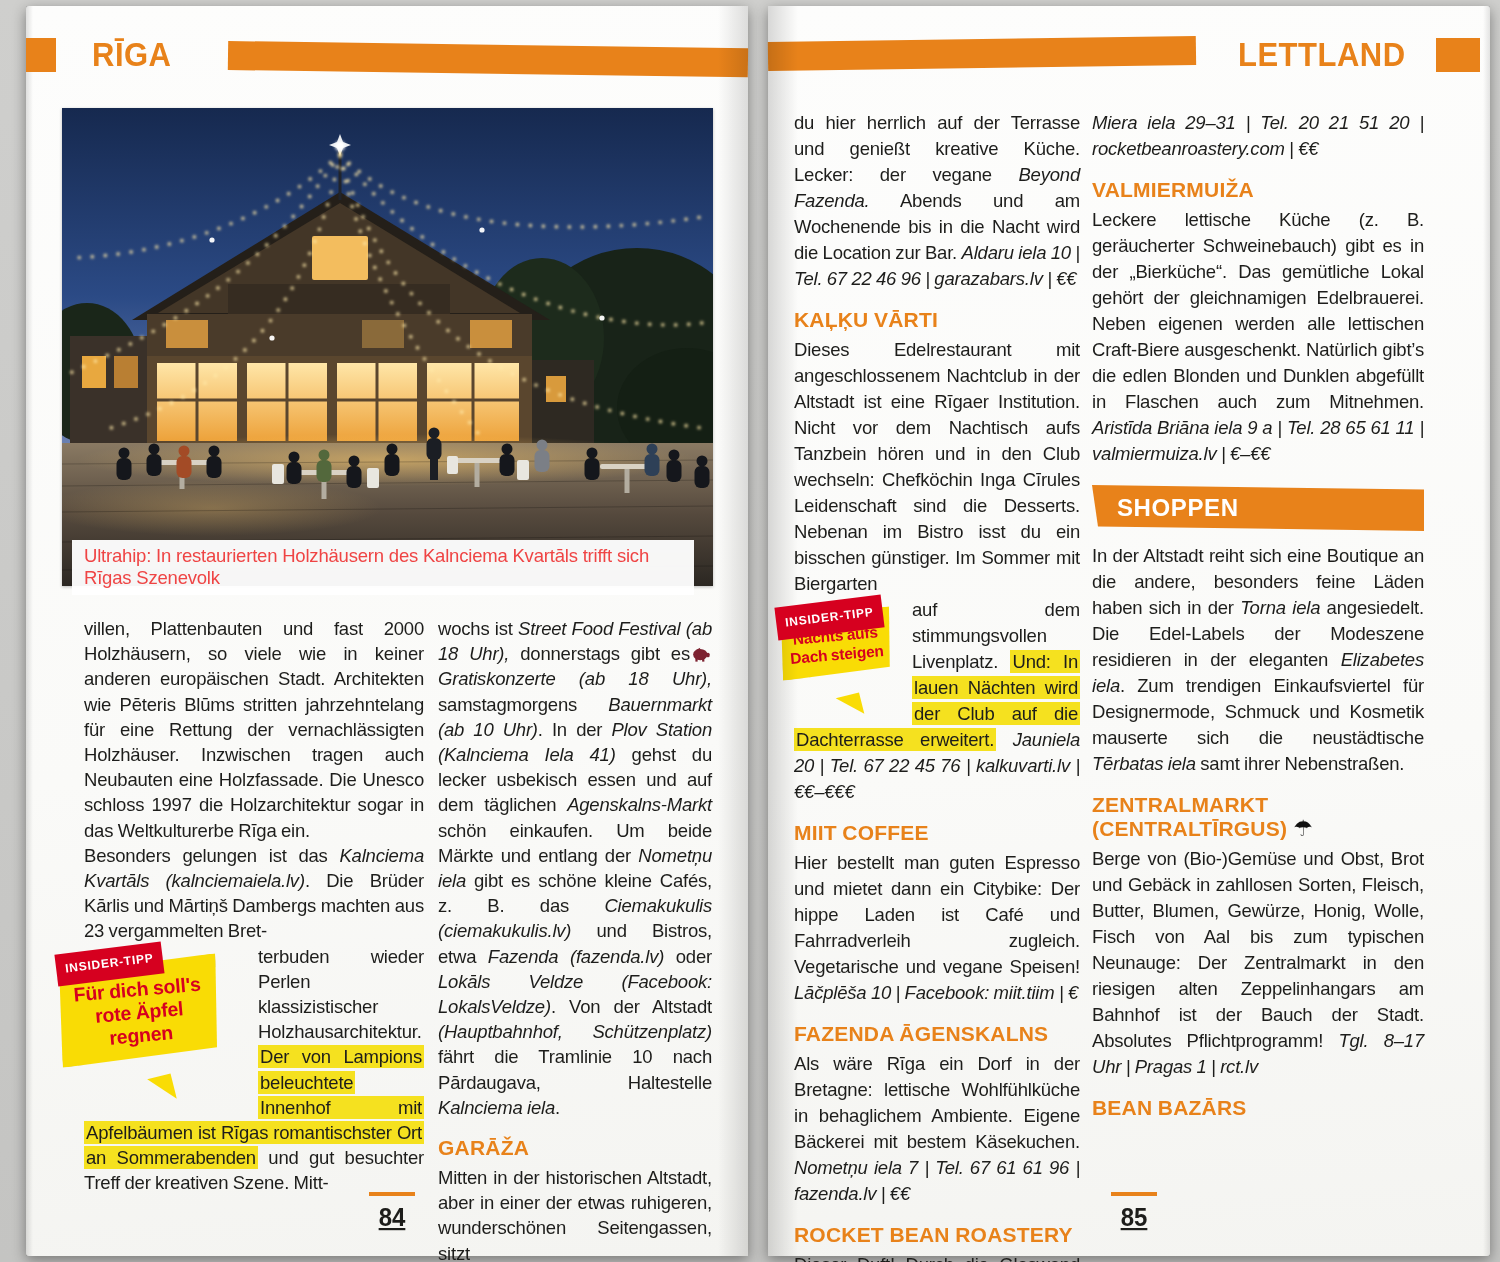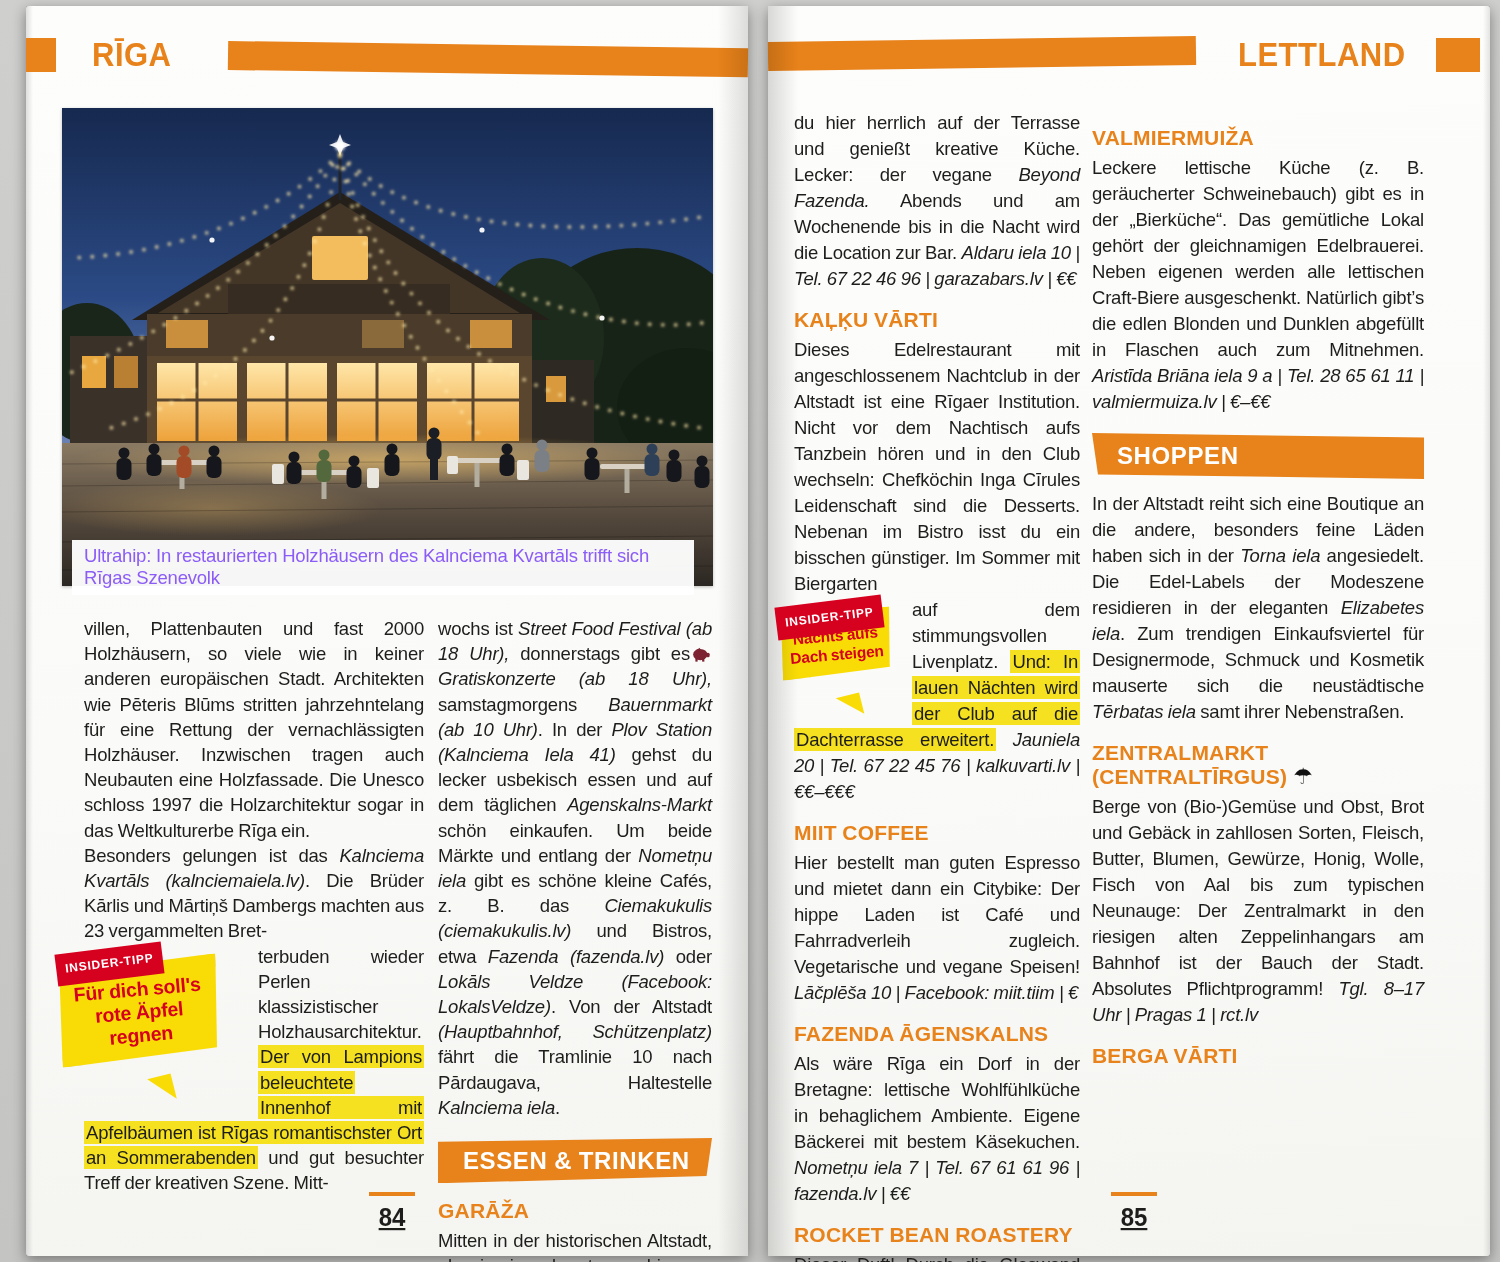--- a/index.html
+++ b/index.html
@@ -35,21 +35,21 @@
   .hdr-title { position:absolute; color:var(--orange); font-weight:800;
     font-size:31px; letter-spacing:.5px; transform:scaleY(1.08); }
   .hdr-bar { position:absolute; height:29px; background:var(--orange); }
 
   
   .photo { position:absolute; left:36px; top:102px; width:651px; height:478px;
     box-shadow:0 1px 3px rgba(0,0,0,.25); }
   .photo svg { display:block; width:100%; height:100%; }
   .caption { position:absolute; left:10px; bottom:-9px; width:622px;
     background:rgba(255,255,255,.96); padding:5px 12px 6px;
-    font-size:18.5px; letter-spacing:-.2px; color:#8b5cf6; }
+    font-size:18.5px; letter-spacing:-.2px; color:#ef4444; }
 
   
   .cols { position:absolute; display:flex; }
   .cols-left  { left:58px; top:610px; width:630px; gap:14px; }
   .cols-right { left:26px; top:104px; width:630px; gap:12px; }
   .col { text-align:justify; }
   .page.left  .col { font-size:18.5px; line-height:25.2px; letter-spacing:-.2px; word-spacing:-.5px; }
   .page.right .col { font-size:18.5px; line-height:26px;   letter-spacing:-.2px; word-spacing:-.5px; }
   .cl1 { width:340px; } .cl2 { width:274px; }
   .cr1 { width:286px; } .cr2 { width:332px; }
@@ -259,21 +259,20 @@
       <div class="col cl2">
         <p><span><span>wochs ist </span><span class="seg-i">Street Food Festival (ab 18 Uhr),</span><span> donnerstags gibt es</span></span><svg class="pig" width="18" height="15" viewBox="0 0 24 20">
               <g fill="#7d2230">
                 <ellipse cx="11" cy="10" rx="9.5" ry="7.5"></ellipse>
                 <rect x="19" y="7.5" width="4.5" height="6" rx="2"></rect>
                 <polygon points="5,4 11,1 9.5,7"></polygon>
                 <rect x="4.5" y="15" width="3" height="4.5"></rect>
                 <rect x="13.5" y="15" width="3" height="4.5"></rect>
               </g>
             </svg><span><span> </span><span class="seg-i">Gratiskonzerte (ab 18 Uhr),</span><span> samstagmorgens </span><span class="seg-i">Bauernmarkt (ab 10 Uhr)</span><span>. In der </span><span class="seg-i">Plov Station (Kalnciema Iela 41)</span><span> gehst du lecker usbekisch essen und auf dem täglichen </span><span class="seg-i">Agenskalns-Markt</span><span> schön einkaufen. Um beide Märkte und entlang der </span><span class="seg-i">Nometņu iela</span><span> gibt es schöne kleine Cafés, z. B. das </span><span class="seg-i">Ciemakukulis (ciemakukulis.lv)</span><span> und Bistros, etwa </span><span class="seg-i">Fazenda (fazenda.lv)</span><span> oder </span><span class="seg-i">Lokāls Veldze (Facebook: LokalsVeldze)</span><span>. Von der Altstadt </span><span class="seg-i">(Hauptbahnhof, Schützenplatz)</span><span> fährt die Tramlinie 10 nach Pārdaugava, Haltestelle </span><span class="seg-i">Kalnciema iela</span><span>.</span></span></p>
-        <div class="banner banner-essen">ESSEN &amp; TRINKEN</div>
         <div class="h-orange">GARĀŽA</div>
         <p><span>Mitten in der historischen Altstadt, aber in einer der etwas ruhigeren, wunderschönen Seitengassen, sitzt</span></p>
       </div>
     </div>
 
     <div class="pagenum">
       <div class="rule"></div>
       <div class="num">84</div>
     </div>
   </div>
@@ -307,34 +306,35 @@
         <p><span>Hier bestellt man guten Espresso und mietet dann ein Citybike: Der hippe Laden ist Café und Fahrradverleih zugleich. Vegetarische und vegane Speisen! </span><span class="seg-i">Lāčplēša 10 | Facebook: miit.tiim | €</span></p>
 
         <div class="h-orange">FAZENDA ĀGENSKALNS</div>
         <p><span>Als wäre Rīga ein Dorf in der Bretagne: lettische Wohlfühlküche in behaglichem Ambiente. Eigene Bäckerei mit bestem Käsekuchen. </span><span class="seg-i">Nometņu iela 7 | Tel. 67 61 61 96 | fazenda.lv | €€</span></p>
 
         <div class="h-orange">ROCKET BEAN ROASTERY</div>
         <p><span>Dieser Duft! Durch die Glaswand schaut man beim Rösten zu. Das große Bistro im unverputzt-hippen Look ist ein Paradies für Kaffeefans. Auch leckeres Essen.</span></p>
       </div>
 
       <div class="col cr2">
+        <p><span class="seg-i">Miera iela 29–31 | Tel. 20 21 51 20 | rocketbeanroastery.com | €€</span></p>
 
         <div class="h-orange">VALMIERMUIŽA</div>
         <p><span>Leckere lettische Küche (z. B. geräucherter Schweinebauch) gibt es in der „Bierküche“. Das gemütliche Lokal gehört der gleichnamigen Edelbrauerei. Neben eigenen werden alle lettischen Craft-Biere ausgeschenkt. Natürlich gibt’s die edlen Blonden und Dunklen abgefüllt in Flaschen auch zum Mitnehmen. </span><span class="seg-i">Aristīda Briāna iela 9 a | Tel. 28 65 61 11 | valmiermuiza.lv | €–€€</span></p>
 
         <div class="banner banner-shoppen">SHOPPEN</div>
         <p><span>In der Altstadt reiht sich eine Boutique an die andere, besonders feine Läden haben sich in der </span><span class="seg-i">Torna iela</span><span> angesiedelt. Die Edel-Labels der Modeszene residieren in der eleganten </span><span class="seg-i">Elizabetes iela</span><span>. Zum trendigen Einkaufsviertel für Designermode, Schmuck und Kosmetik mauserte sich die neustädtische </span><span class="seg-i">Tērbatas iela</span><span> samt ihrer Nebenstraßen.</span></p>
 
         <div class="h-orange">
           <span>ZENTRALMARKT</span><br>
           <span>(CENTRALTĪRGUS)</span><span class="umb">☂</span>
         </div>
         <p><span>Berge von (Bio-)Gemüse und Obst, Brot und Gebäck in zahllosen Sorten, Fleisch, Butter, Blumen, Gewürze, Honig, Wolle, Fisch von Aal bis zum typischen Neunauge: Der Zentralmarkt in den riesigen alten Zeppelinhangars am Bahnhof ist der Bauch der Stadt. Absolutes Pflichtprogramm! </span><span class="seg-i">Tgl. 8–17 Uhr | Pragas 1 | rct.lv</span></p>
 
-        <div class="h-orange">BERGA VĀRTI</div>
+        <div class="h-orange">BEAN BAZĀRS</div>
       </div>
     </div>
 
     <div class="pagenum">
       <div class="rule"></div>
       <div class="num">85</div>
     </div>
   </div>
 </div>
 

